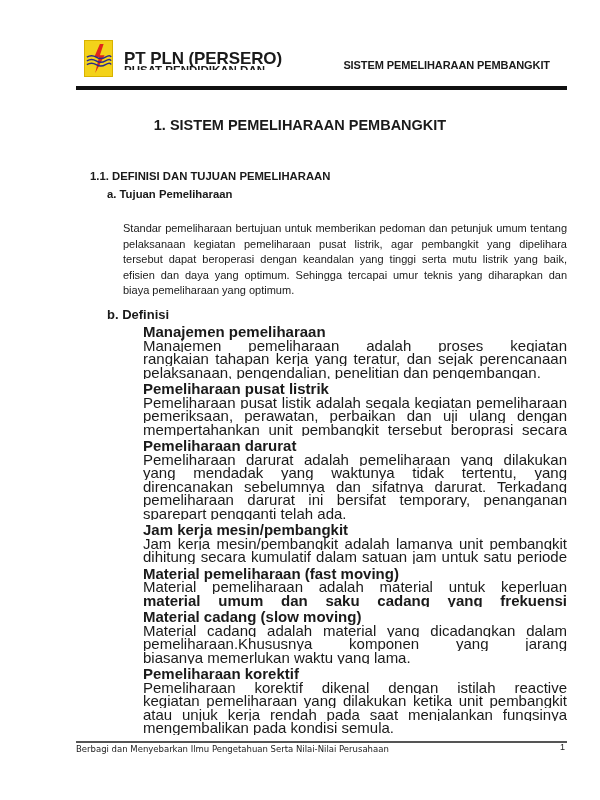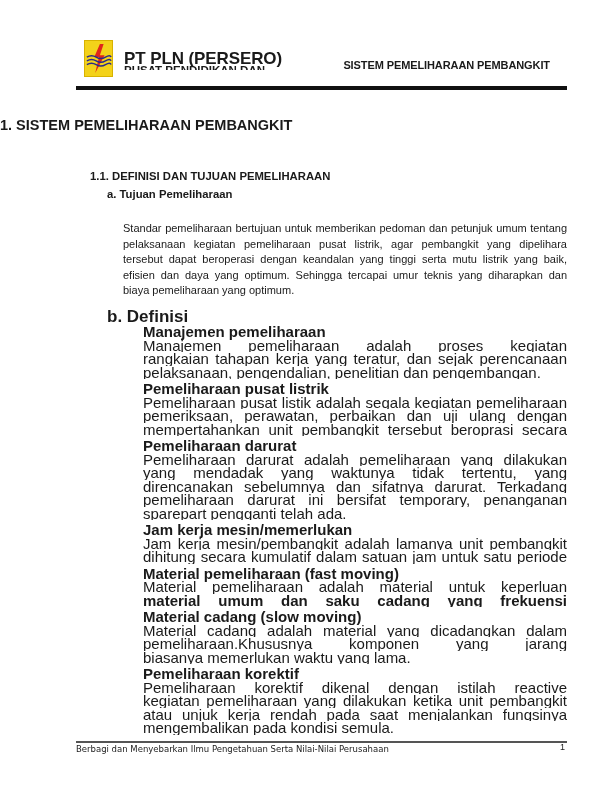--- a/index.html
+++ b/index.html
@@ -7,27 +7,27 @@
          font-family: "Liberation Sans", sans-serif; color: #1a1a1a; }
   .abs { position: absolute; }
   .logo { left: 84px; top: 40px; width: 29px; height: 37px; background: #f3d21a;
           border: 1px solid #d8b200; box-sizing: border-box; }
   .logo svg { width: 100%; height: 100%; display: block; }
   .org1 { left: 124px; top: 49px; font-size: 17px; font-weight: bold; letter-spacing: -0.1px; }
   .org2 { left: 124px; top: 63px; font-size: 11.5px; font-weight: bold; height: 7px; overflow: hidden; line-height: 14px; }
   .org2 span { position: relative; top: 0px; }
   .hdr-right { right: 50px; top: 59px; font-size: 11px; font-weight: bold; letter-spacing: -0.1px; }
   .hdr-rule { left: 76px; top: 86px; width: 491px; height: 4px; background: #111; }
-  .title { left: 0; width: 600px; top: 117px; font-size: 14.5px; font-weight: bold; }
+  .title { left: 0; width: 600px; top: 117px; text-align: center; font-size: 14.5px; font-weight: bold; }
   .sec { left: 90px; top: 170px; font-size: 11.3px; font-weight: bold; }
   .sub-a { left: 107px; top: 188px; font-size: 11.3px; font-weight: bold; }
   .para1 { left: 123px; top: 209px; width: 444px; font-size: 11px; line-height: 15.5px; text-align: justify; margin-top: 12px; }
   .para1 .l { display: block; text-align: justify; text-align-last: justify; white-space: nowrap; }
   .para1 .last { text-align-last: left; }
-  .sub-b { left: 107px; top: 307px; font-size: 17px; font-weight: bold; }
+  .sub-b { left: 107px; top: 307px; font-size: 13px; font-weight: bold; }
   .defs { left: 143px; top: 325px; width: 424px; font-size: 15px; line-height: 13.5px; }
   .def-term { font-weight: bold; display: block; }
   .def-line { display: block; text-align: justify; text-align-last: justify; white-space: nowrap; }
   .def-line.last { text-align-last: left; }
   .def-block { margin-bottom: 1px; }
   .def-block.gap { margin-top: 3px; }
   .ftr-rule { left: 76px; top: 741px; width: 491px; height: 1.5px; background: #555; }
   .ftr-text { left: 76px; top: 744px; font-size: 8.5px; font-family: "DejaVu Sans", sans-serif; color: #222; }
   .ftr-page { left: 560px; top: 742px; font-size: 9px; color: #222; }
 </style>
@@ -77,21 +77,21 @@
     </div>
     <div class="def-block gap">
       <span class="def-term">Pemeliharaan darurat</span>
       <span class="def-line" style="white-space: normal; overflow: hidden; height: 13.5px;">Pemeliharaan darurat adalah pemeliharaan yang dilakukan setelah terjadi kerusakan</span>
       <span class="def-line" style="white-space: normal; overflow: hidden; height: 13.5px;">yang mendadak yang waktunya tidak tertentu, yang pelaksanaannya tidak</span>
       <span class="def-line" style="white-space: normal; overflow: hidden; height: 13.5px;">direncanakan  sebelumnya dan sifatnya darurat. Terkadang penanganan untuk</span>
       <span class="def-line" style="white-space: normal; overflow: hidden; height: 13.5px;">pemeliharaan darurat ini bersifat temporary, penanganan sampai tuntas dilakukan jika</span>
       <span class="def-line last" style="white-space: normal; overflow: hidden; height: 13.5px;">sparepart pengganti telah ada.</span>
     </div>
     <div class="def-block gap">
-      <span class="def-term">Jam kerja mesin/memerlukan</span>
+      <span class="def-term">Jam kerja mesin/pembangkit</span>
       <span class="def-line" style="white-space: normal; overflow: hidden; height: 13.5px;">Jam kerja mesin/pembangkit  adalah lamanya unit pembangkit beroperasi  yang</span>
       <span class="def-line last" style="white-space: normal; overflow: hidden; height: 13.5px;">dihitung secara kumulatif dalam satuan jam untuk satu periode tertentu.</span>
     </div>
     <div class="def-block gap">
       <span class="def-term">Material pemeliharaan (fast moving)</span>
       <span class="def-line" style="white-space: normal; overflow: hidden; height: 13.5px;">Material pemeliharaan adalah material untuk keperluan pemeliharaan yang terdiri dari</span>
       <span class="def-line last" style="white-space: normal; overflow: hidden; height: 13.5px; font-weight: bold;">material umum dan saku cadang yang frekuensi pemakaiannya relatif tinggi.</span>
     </div>
     <div class="def-block gap">
       <span class="def-term">Material cadang (slow  moving)</span>

